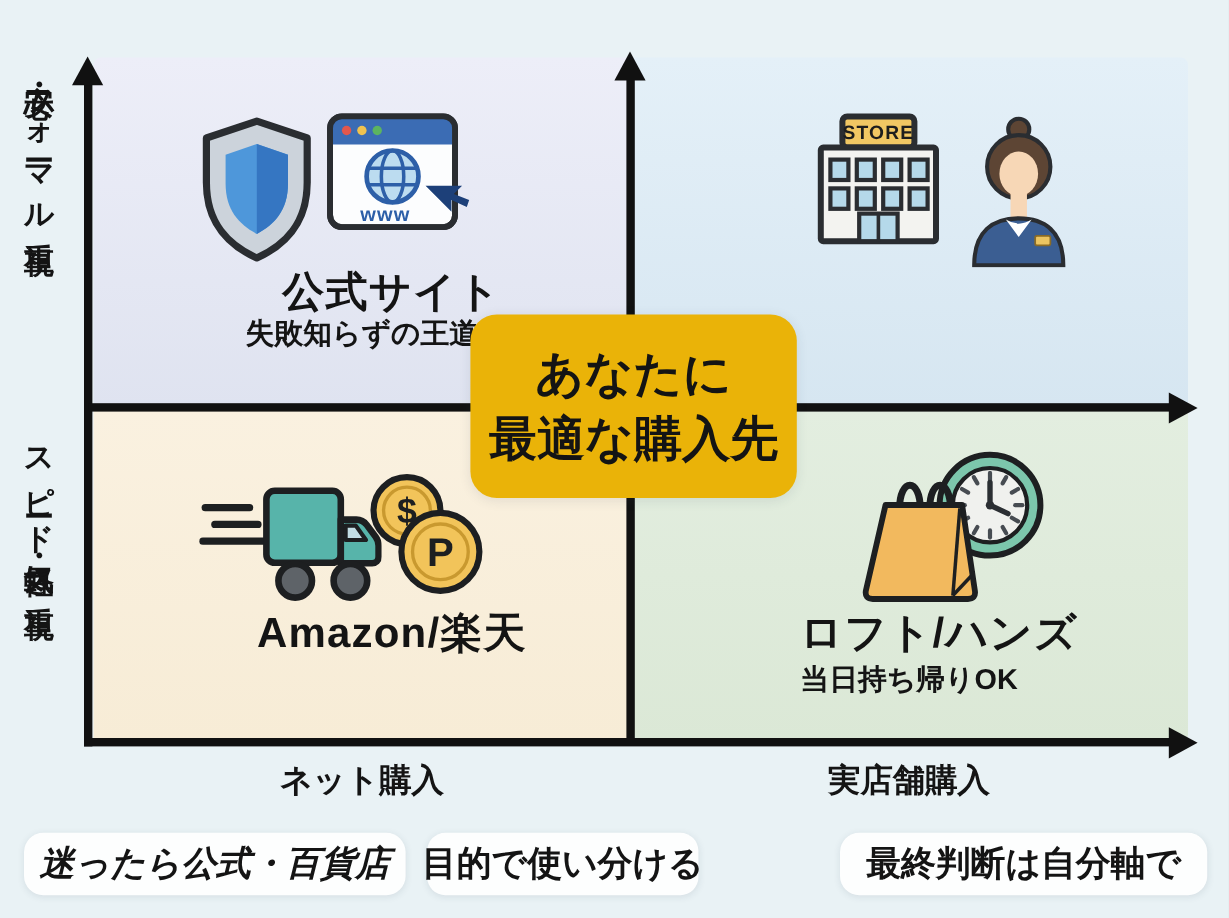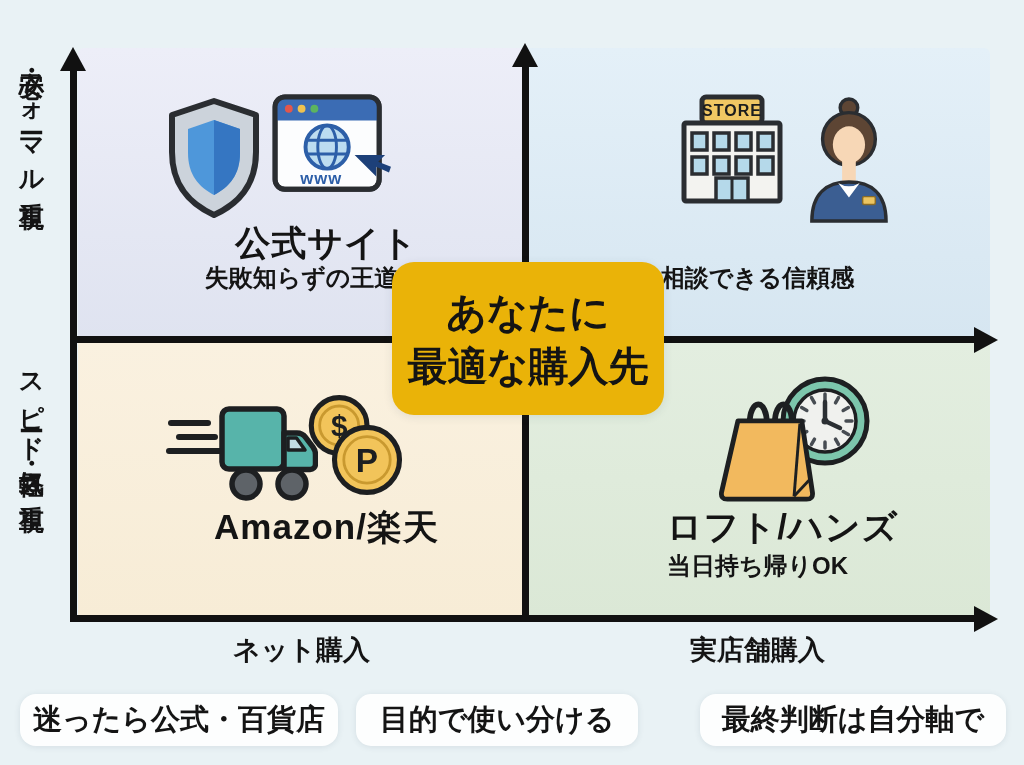--- a/index.html
+++ b/index.html
@@ -53,22 +53,22 @@
     background:#eab308;border-radius:22px;box-shadow:0 2px 10px rgba(40,60,80,.10);
     display:flex;flex-direction:column;align-items:center;justify-content:center;
     font-size:40px;font-weight:800;line-height:1.35;text-align:center;
   }
   
   .pill{
     position:absolute;z-index:4;top:694px;height:52px;background:#fdfefe;border-radius:16px;
     box-shadow:0 1px 6px rgba(40,60,80,.10);display:flex;align-items:center;justify-content:center;
     font-size:29px;font-weight:800;white-space:nowrap;
   }
-  .pill1{left:20px;width:318px;}
-  .pill2{left:356px;width:282px;border-radius:15px;}
+  .pill1{left:20px;width:318px;font-style:italic;}
+  .pill2{left:356px;width:226px;border-radius:15px;}
   .pill3{left:700px;width:306px;}
   svg text{font-family:"Liberation Sans","DejaVu Sans",sans-serif;}
 </style>
 </head>
 <body>
 
 <div class="canvas">
 
   <div class="quad q-tl"></div>
   <div class="quad q-tr"></div>
@@ -203,21 +203,20 @@
       <path d="M36 40 C36 12 54 12 54 40" fill="none" stroke="#1d1f21" stroke-width="6"></path>
       <path d="M62 40 C62 12 80 12 80 40" fill="none" stroke="#1d1f21" stroke-width="6"></path>
       <path d="M24 36 H90 L101 110 Q102 117 95 117 H13 Q6 117 7 110 Z" fill="#f2b95e" stroke="#1d1f21" stroke-width="5" stroke-linejoin="round"></path>
       <path d="M88 39 L82 114" stroke="#1d1f21" stroke-width="3" fill="none"></path>
       <path d="M82 114 L98 97" stroke="#1d1f21" stroke-width="3" fill="none"></path>
     </svg>
   </div>
 
   <div class="qtitle t-tl">公式サイト</div>
   <div class="qsub s-tl">失敗知らずの王道</div>
-  <div class="qsub s-tr">相談できる信頼感</div>
   <div class="qtitle t-bl">Amazon/楽天</div>
   <div class="qtitle t-br">ロフト/ハンズ</div>
   <div class="qsub s-br">当日持ち帰りOK</div>
 
   <div class="center-box">
     <span>あなたに</span>
     <span>最適な購入先</span>
   </div>
 
   <div class="pill pill1">迷ったら公式・百貨店</div>

